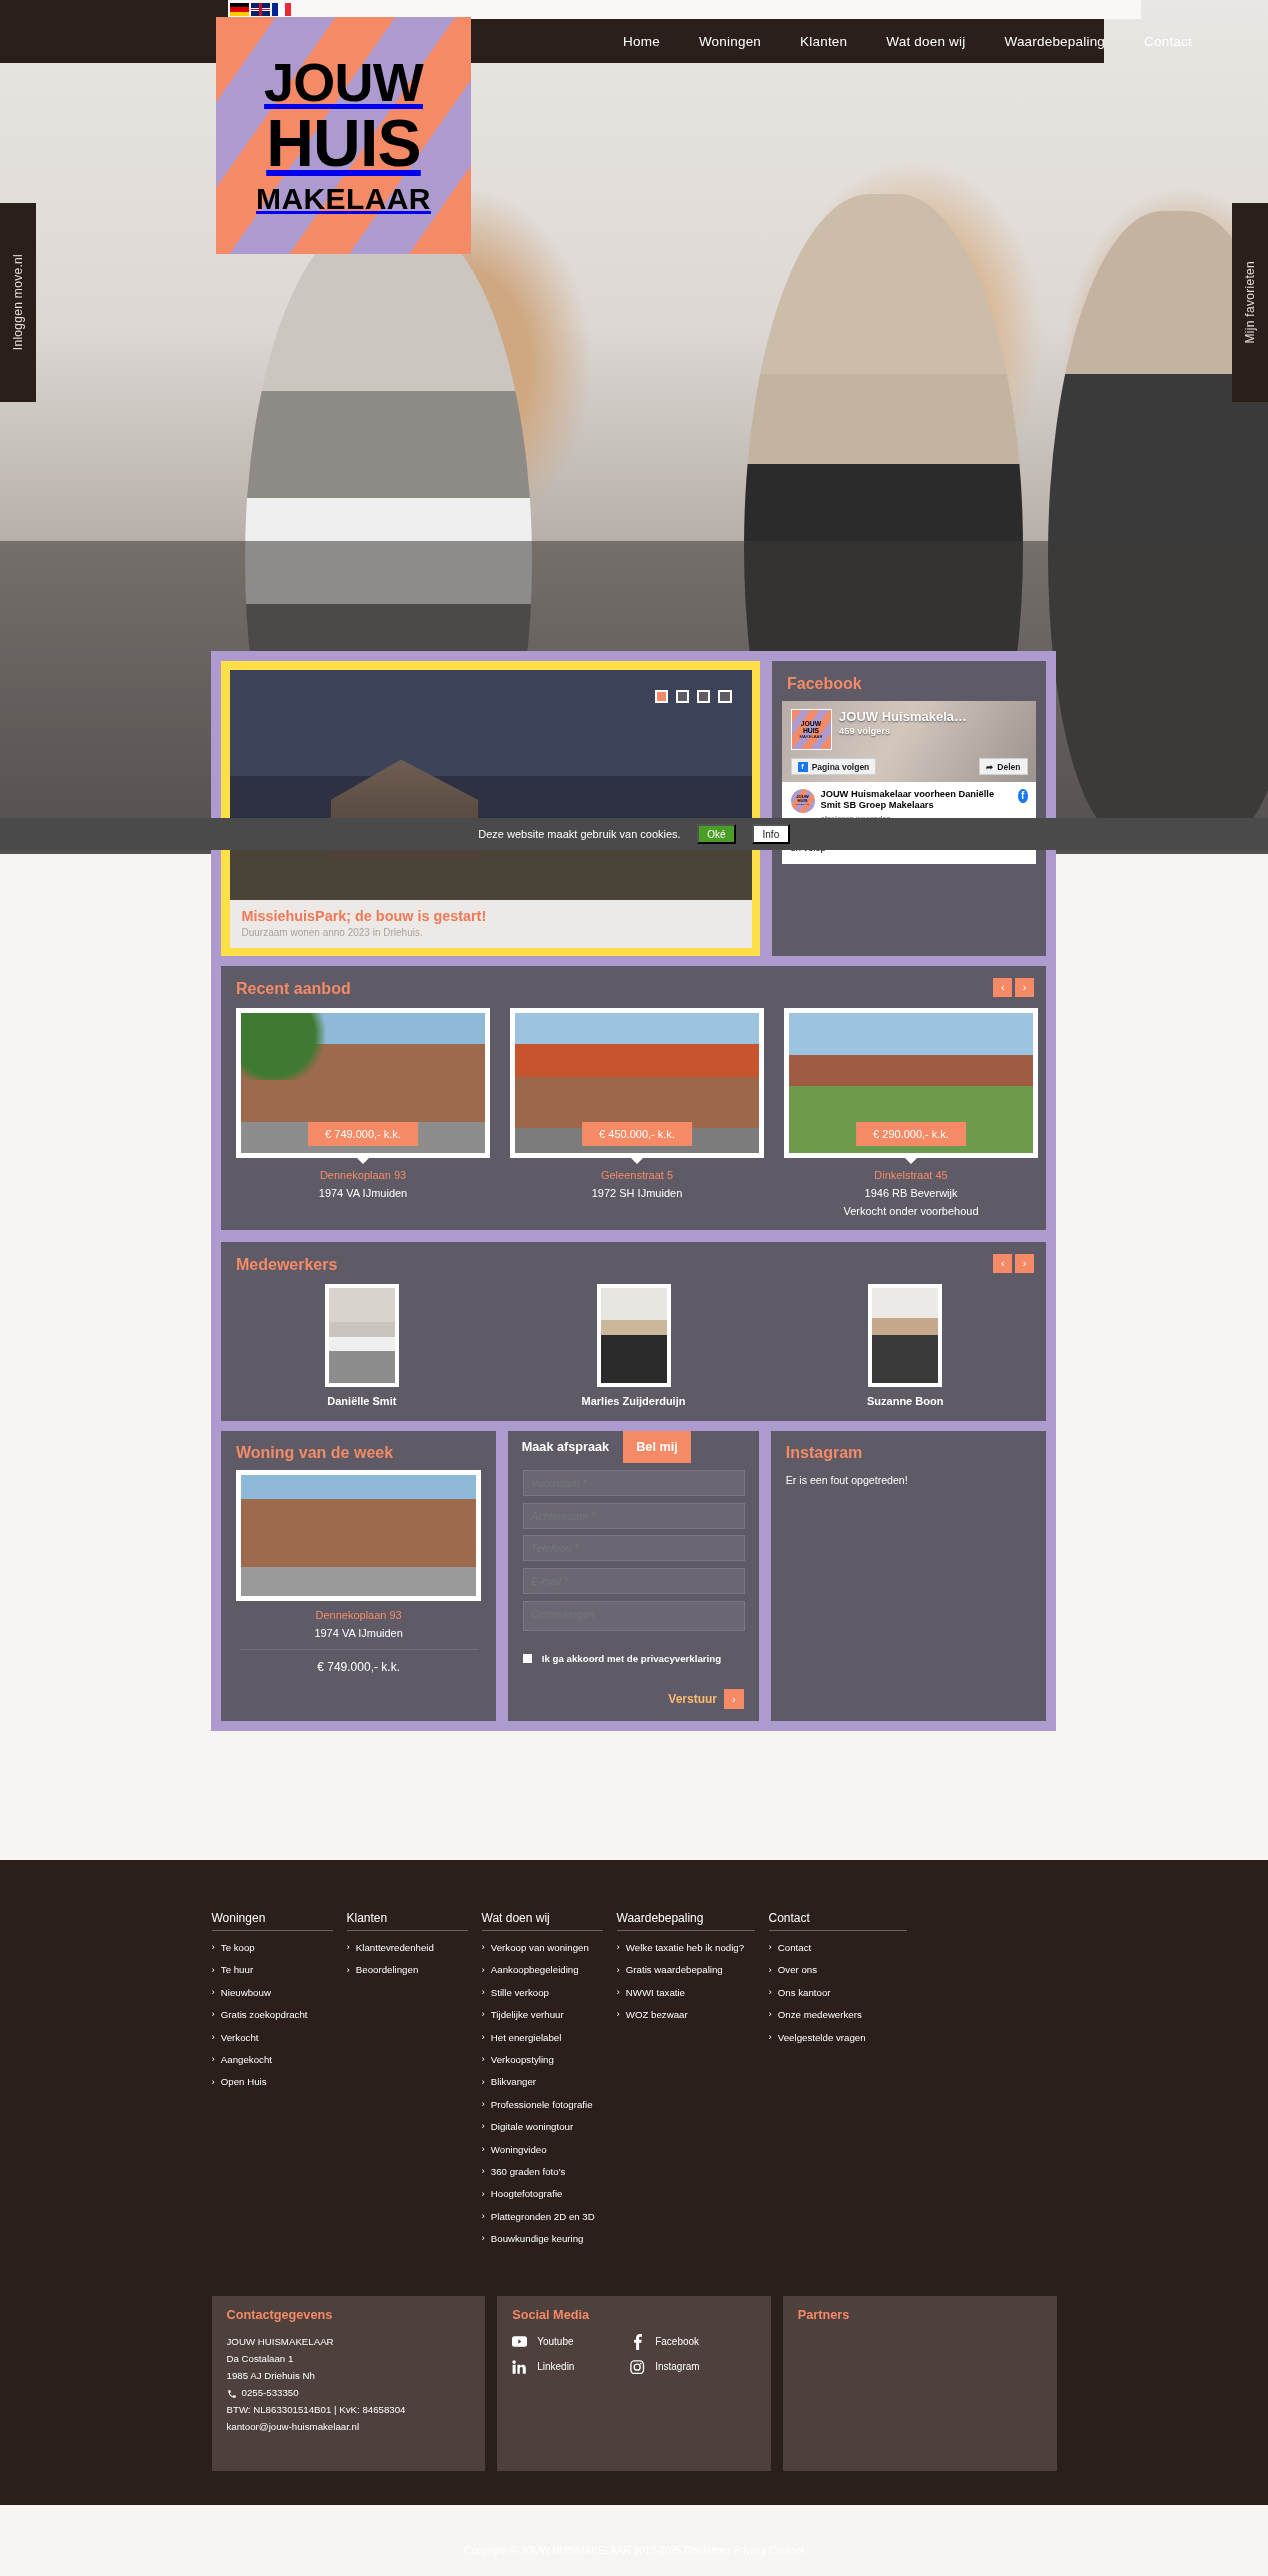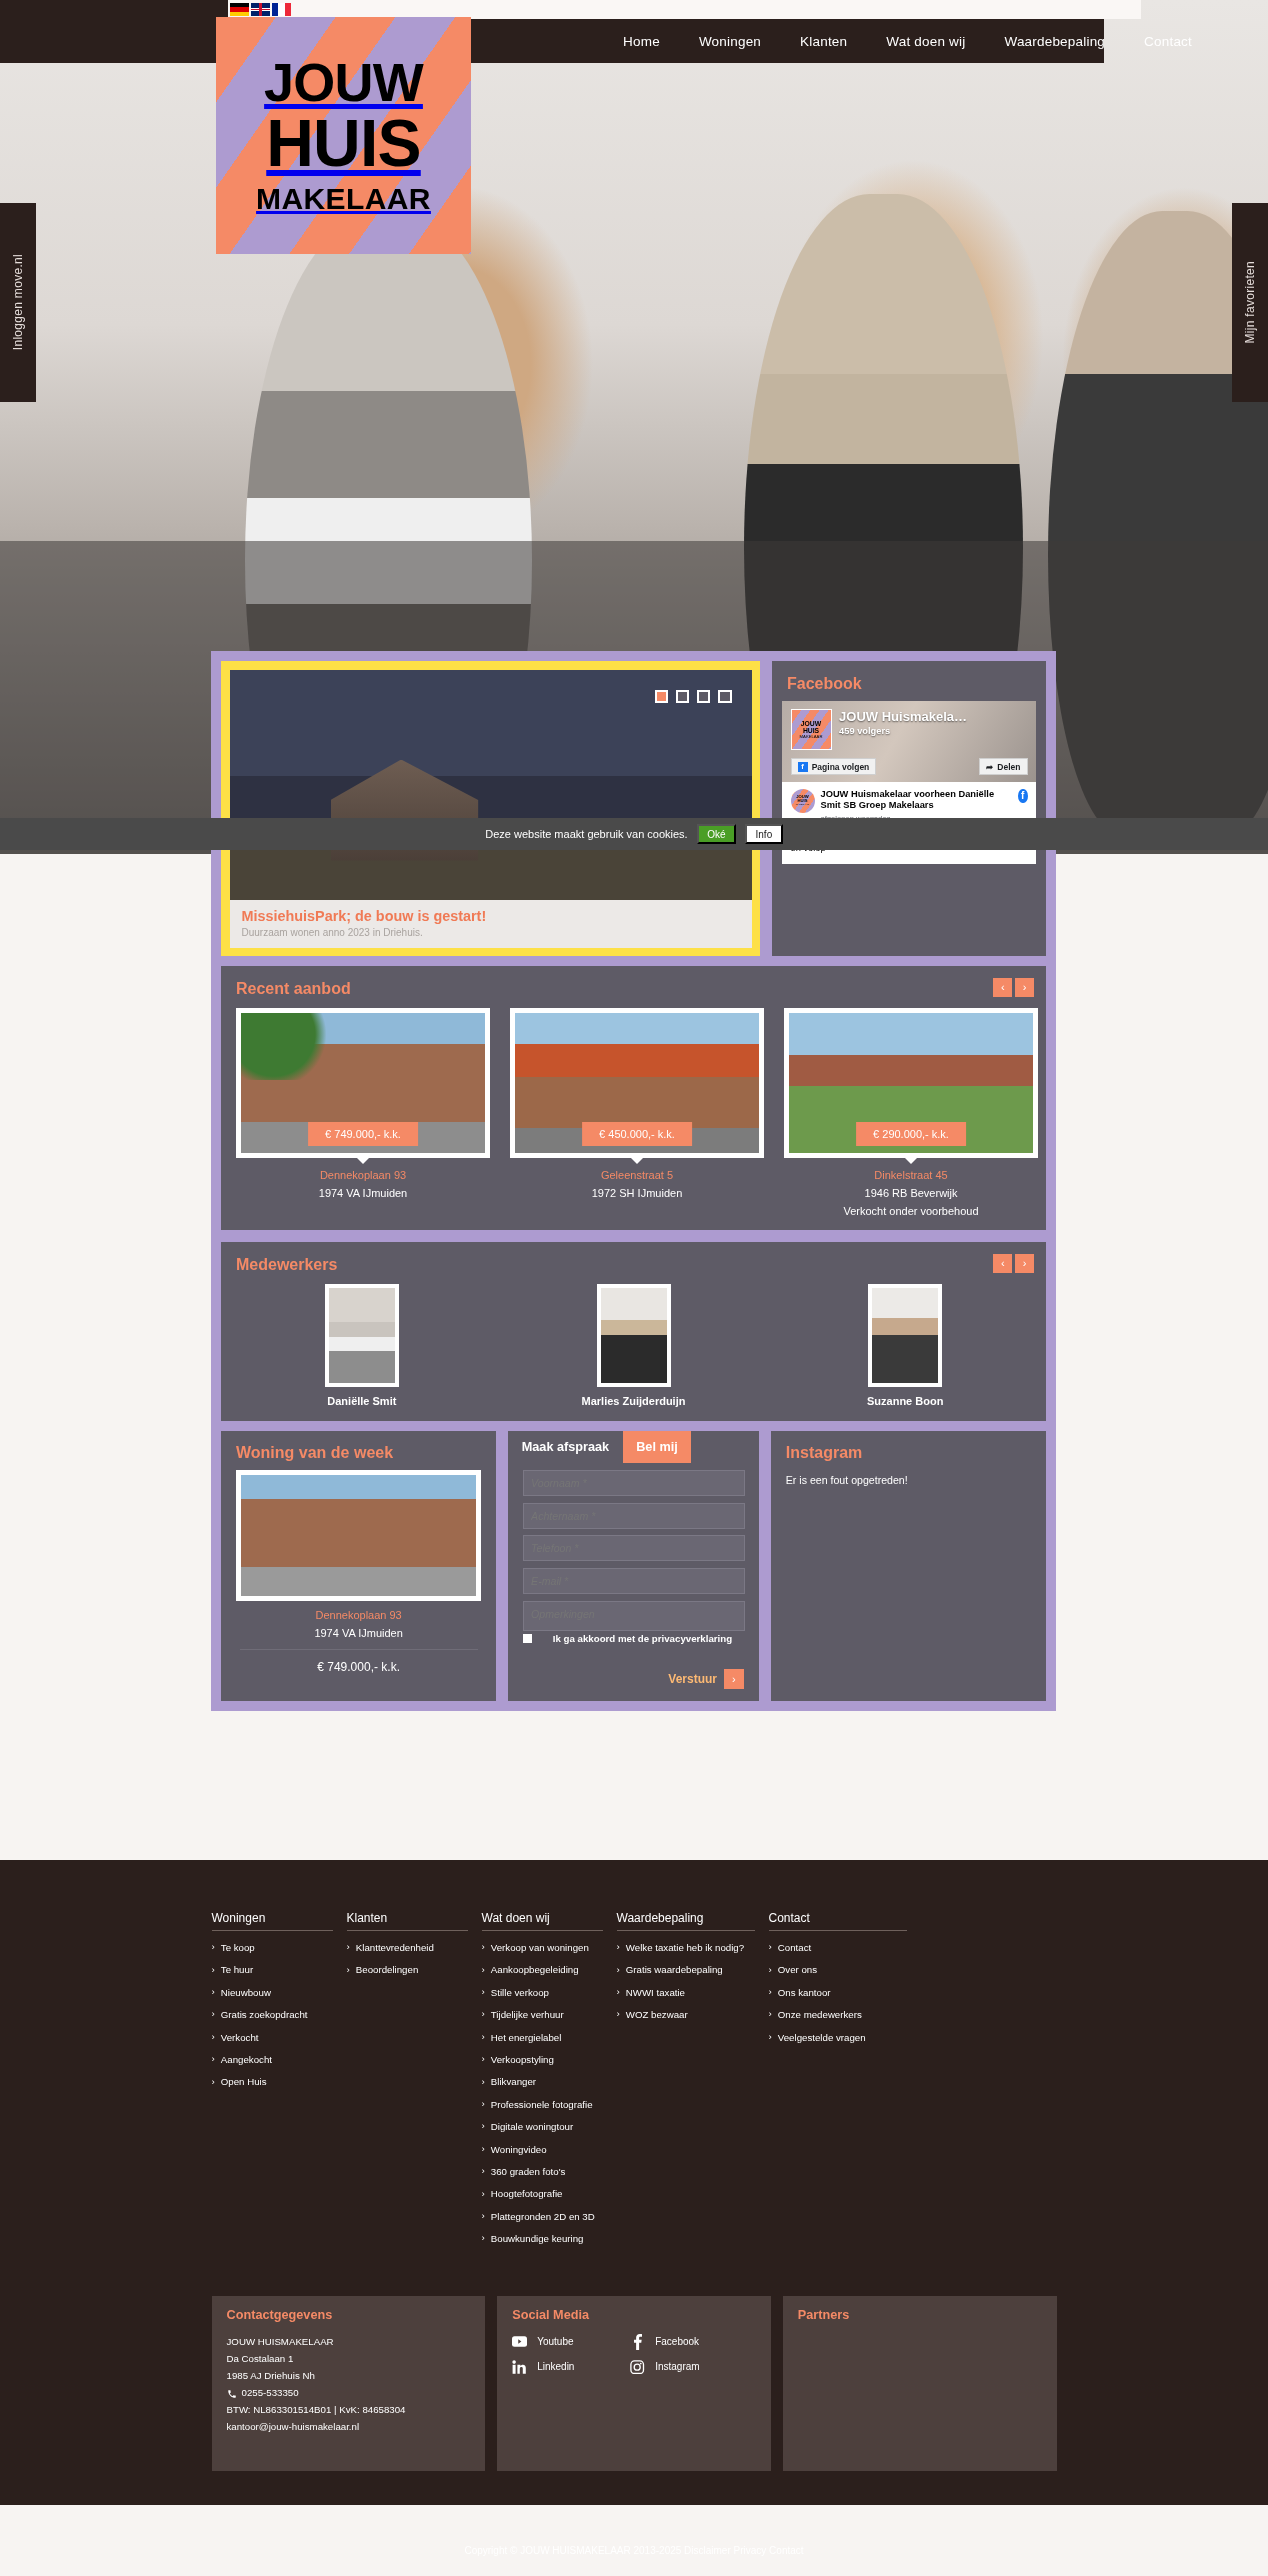--- a/index.html
+++ b/index.html
@@ -217,21 +217,21 @@
   .formbox { width: 254px; background: #5e5b66; padding: 0 0 12px; }
   .tabs { display: flex; align-items: flex-end; }
   .tab { font-size: 12.7px; padding: 9.3px 13.5px; color: #fff; font-weight: 600; }
   .tab.active { background: #f58a66; }
   .finput, .ftext {
     display: block; width: 222px; margin: 6.8px auto 0; background: #6a6773; border: 0.8px solid #7b7885;
     color: #d6d3dc; font-size: 10.6px; font-style: italic; padding: 6px 7.6px;
     font-family: "Liberation Sans", sans-serif;
   }
   .ftext { height: 30px; resize: none; }
-  .fcheckrow { display: flex; align-items: center; gap: 21px; width: 222px; margin: 2px auto 0; }
+  .fcheckrow { display: flex; align-items: center; gap: 10px; width: 222px; margin: 22px auto 0; }
   .fcheck { width: 9.3px; height: 9.3px; background: #fff; flex: none; }
   .fchecklbl { font-size: 9.7px; color: #fff; font-weight: 700; }
   .fsubmit { display: flex; align-items: center; justify-content: flex-end; gap: 6.8px; margin: 25px 15px 0; }
   .fsubmit b { font-size: 12px; color: #fdba74; }
   .fsubmit-btn { width: 20px; height: 20px; background: #f58a66; color: #fff; display:flex;align-items:center;justify-content:center;font-size:11px; }
 
   .insta { width: 279px; background: #5e5b66; }
   .insta-err { color: #fff; font-size: 10.6px; padding: 6.8px 15px 0; }
 
   
@@ -270,21 +270,21 @@
     position: absolute; top: 2524px; left: 0; width: 1268px; height: 52px;
     background: #f7f4f2; display: flex; align-items: center; justify-content: center;
     z-index: 20;
   }
   .copyright .cp { color: #fff; font-size: 10px; }
 
   
   .cookiebar {
     position: absolute; top: 818px; left: 0; width: 1268px; height: 32px;
     background: #4a4a4a; display: flex; align-items: center; justify-content: center;
-    gap: 9px; z-index: 60;
+    gap: 16px; z-index: 60;
   }
   .cookiebar .msg { color: #fff; font-size: 11px; }
   .ck-ok { background: #4a9e26; color: #fff; font-size: 10px; padding: 2.5px 8.5px; }
   .ck-info { background: #fff; color: #222; font-size: 10px; padding: 2.5px 8.5px; }
 
   .spacer { height: 2576px; }
 </style>
 </head>
 <body>
 

